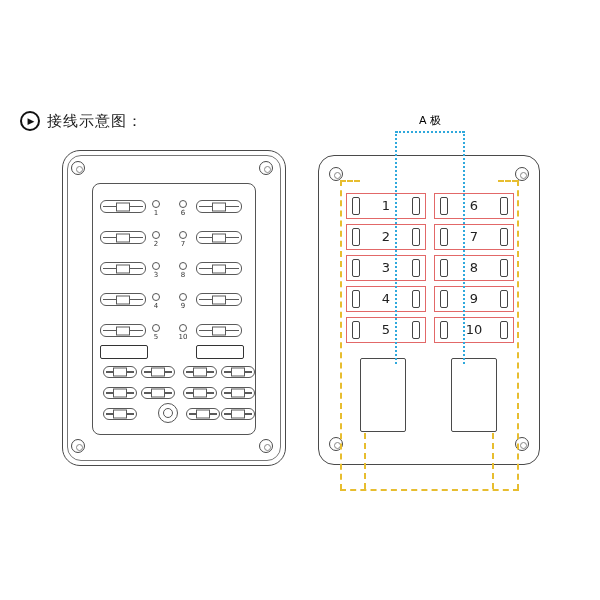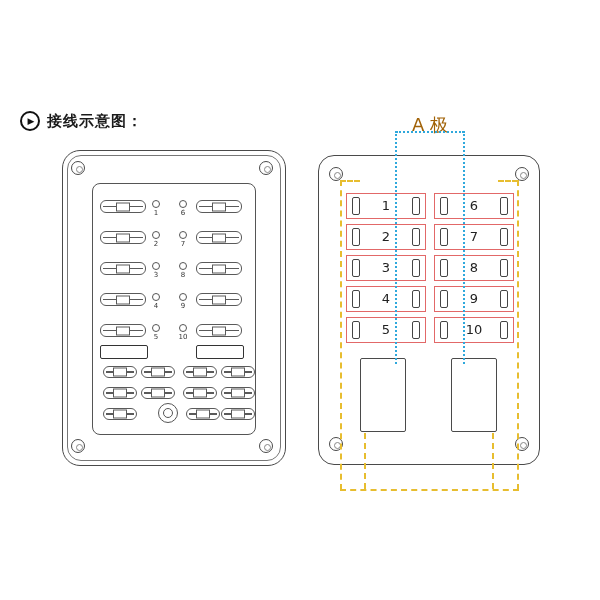--- a/index.html
+++ b/index.html
@@ -9,21 +9,21 @@
   }
   #canvas * { box-sizing:border-box; }
 
   
   .hdr-icon {
     position:absolute; left:20px; top:111px; width:20px; height:20px;
     border:2px solid #111; border-radius:50%;
     display:flex; align-items:center; justify-content:center;
     font-size:9px; line-height:9px; color:#111; padding-left:2px;
   }
-  .hdr-title { position:absolute; left:47px; top:112px; font-size:15px; font-weight:bold; color:#1a1a1a; letter-spacing:1px; }
+  .hdr-title { position:absolute; left:47px; top:112px; font-size:15px; font-weight:normal; color:#1a1a1a; letter-spacing:1px; }
 
   
   .panel-outline { position:absolute; border:1.6px solid #4a4a4a; background:#fff; }
   .screw { position:absolute; width:14px; height:14px; border:1.4px solid #4a4a4a; border-radius:50%; }
   .screw::after { content:""; position:absolute; left:50%; top:50%; width:5px; height:5px;
     margin:-2.5px 0 0 -2.5px; border:1px solid #888; border-radius:50%; }
 
   
   .recess { position:absolute; border:1.4px solid #555; border-radius:8px; }
   .fuse { position:absolute; border:1.3px solid #5a5a5a; border-radius:6px; background:#fff; }
@@ -45,21 +45,21 @@
   .cell { position:absolute; width:80px; height:26px; border:1.5px solid #e26868; background:#fff; }
   .cell .slot { position:absolute; top:3px; width:8px; height:18px; border:1.4px solid #444; border-radius:2px; background:#fff; }
   .cell .sl { left:5px; } .cell .sr { right:5px; }
   .cell .num { position:absolute; left:0; right:0; top:50%; transform:translateY(-52%); text-align:center; font-size:13px; color:#222; }
 
   
   .l-blue-h { position:absolute; border-top:2px dotted #2fa8dc; }
   .l-blue-v { position:absolute; border-left:2px dotted #2fa8dc; }
   .l-yel-h  { position:absolute; border-top:2px dashed #e7bd2f; }
   .l-yel-v  { position:absolute; border-left:2px dashed #e7bd2f; }
-  .pole-label { position:absolute; font-size:18px; color:#a16207; text-align:center; }
+  .pole-label { position:absolute; font-size:11px; color:#000000; text-align:center; }
 </style>
 </head>
 <body>
 
 <div id="canvas">
 
   <div class="hdr-icon">▶</div>
   <div class="hdr-title">接线示意图：</div>
 
   <div class="panel-outline" style="left:62px; top:150px; width:224px; height:316px; border-radius:18px;"></div>

